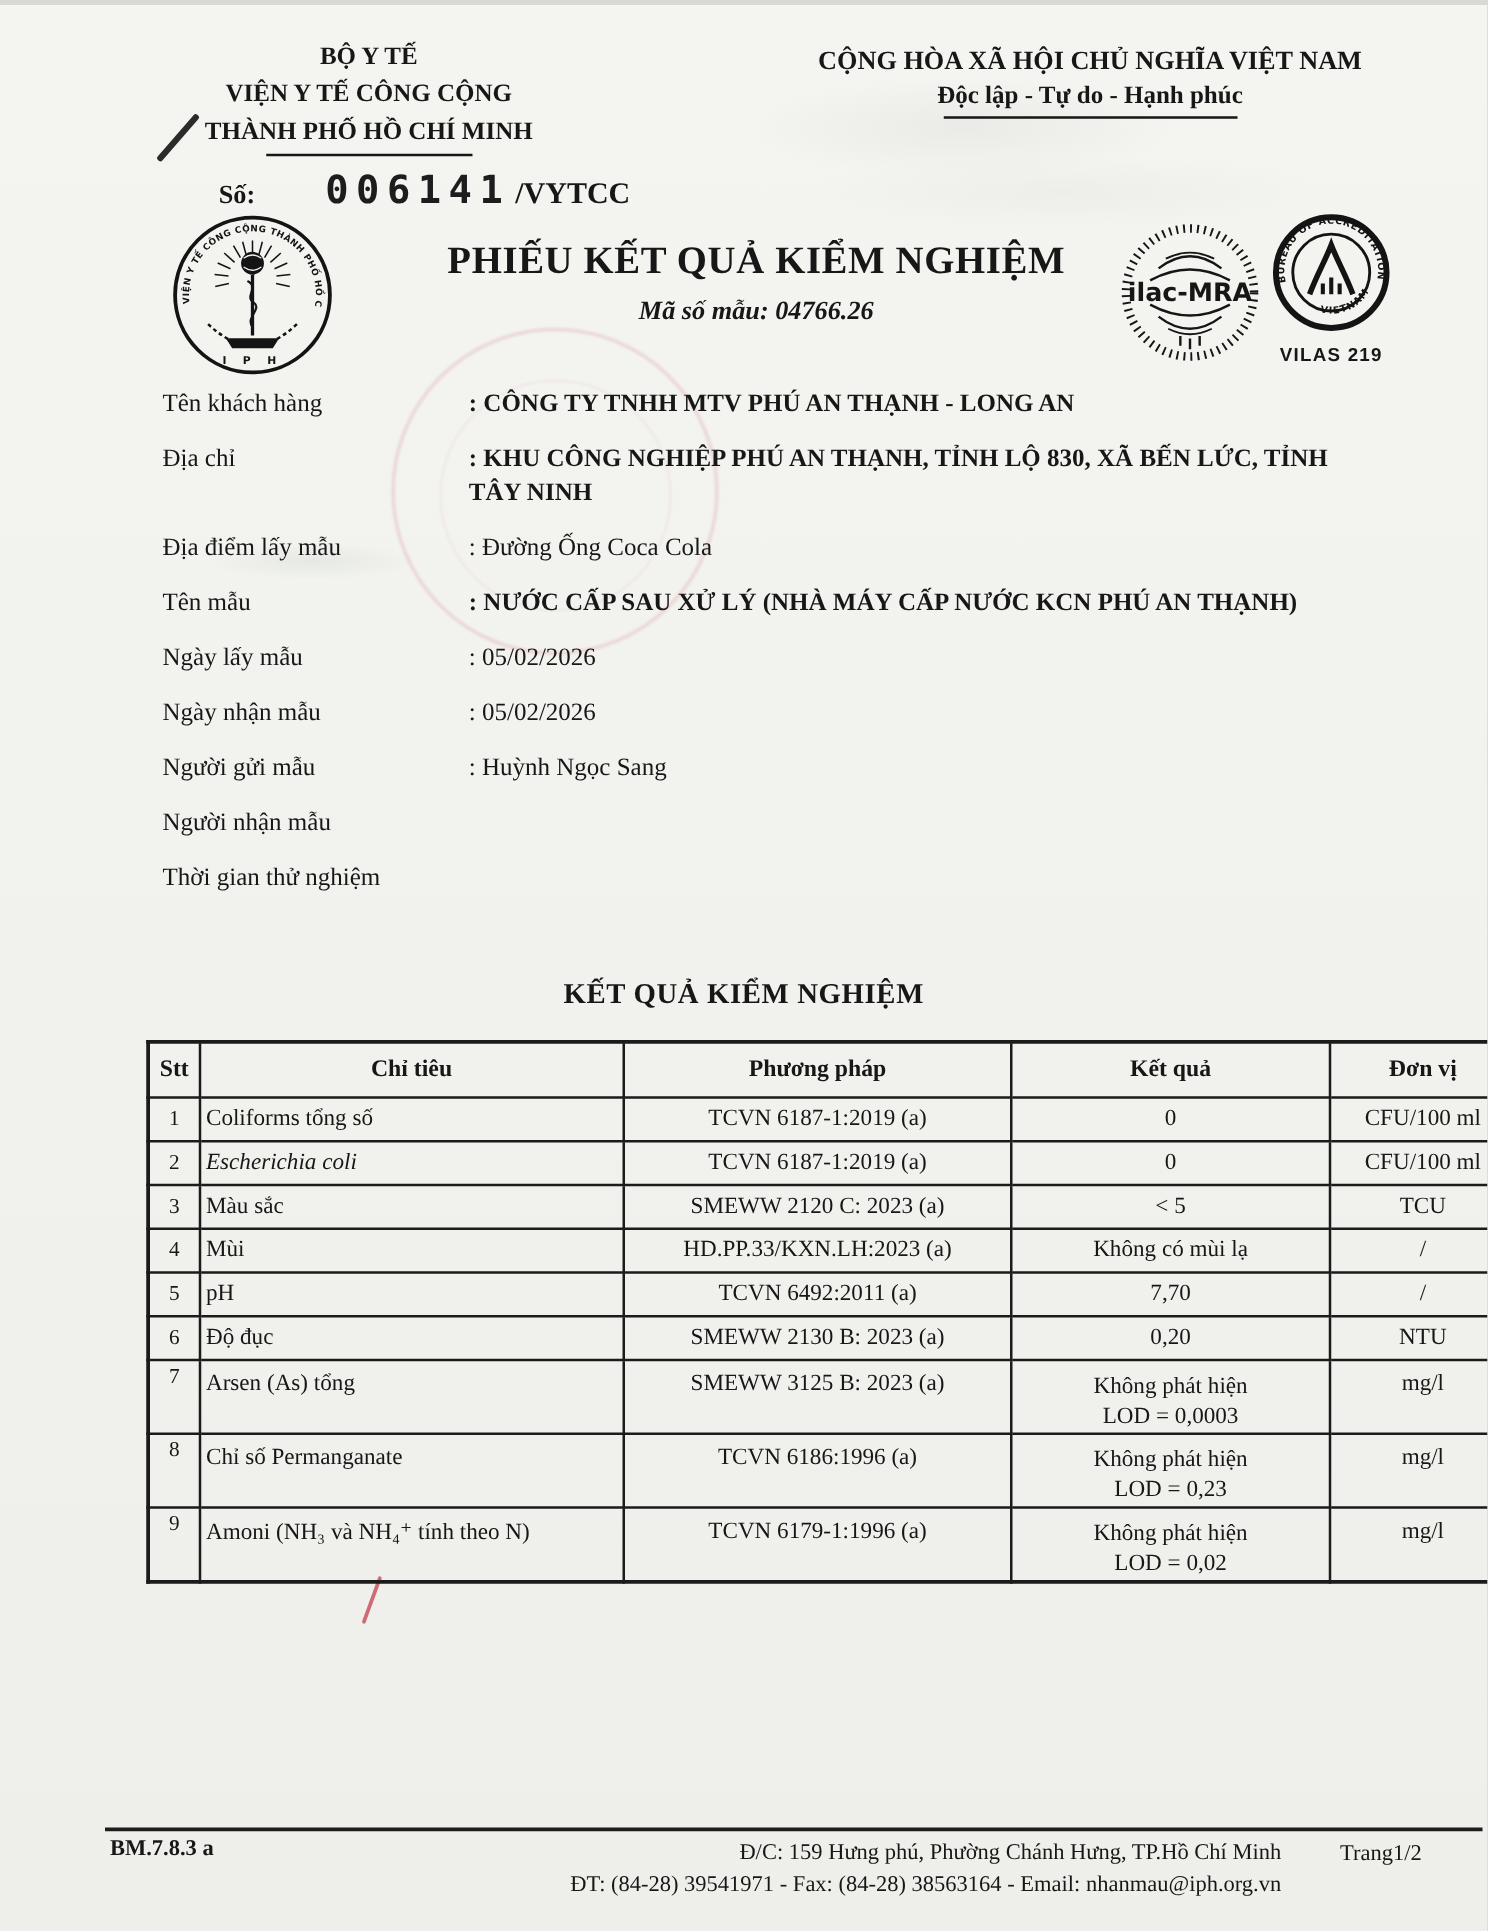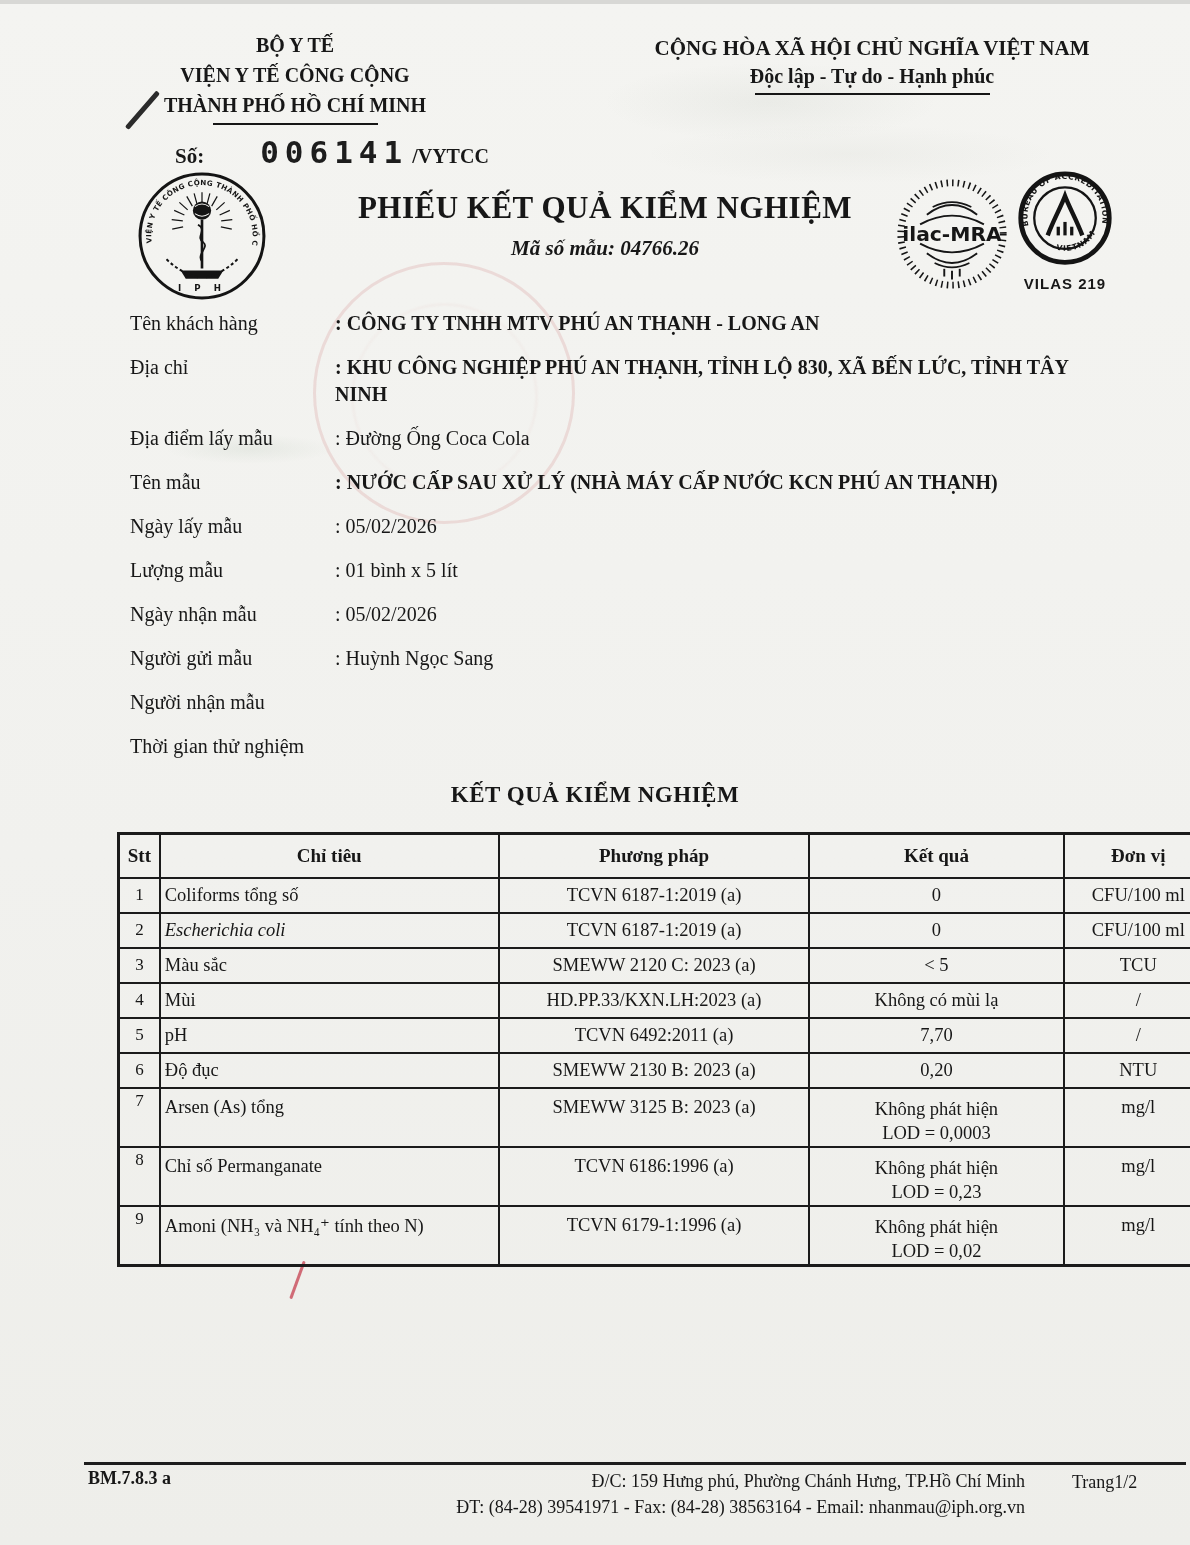--- a/index.html
+++ b/index.html
@@ -17,21 +17,21 @@
   .gov-left .u-bar { width:165px; border-bottom:2.5px solid #161616; margin:3px auto 0; }
   .gov-right { position:absolute; top:30px; left:632px; width:480px; text-align:center; }
   .gov-right .l1 { font-weight:bold; font-size:21px; line-height:28px; }
   .gov-right .l2 { font-weight:bold; font-size:20px; line-height:28px; }
   .gov-right .u-bar { width:235px; border-bottom:2.5px solid #161616; margin:3px auto 0; }
 
   .doc-no { position:absolute; top:130px; left:175px; white-space:nowrap; }
   .doc-no .lbl { font-weight:bold; font-size:21px; }
   .doc-no .num { font-family:"DejaVu Sans Mono","Liberation Mono",monospace;
                  font-size:31px; font-weight:600; letter-spacing:6px; margin-left:52px; color:#1d1d1d; }
-  .doc-no .sfx { font-weight:bold; font-size:20px; }
+  .doc-no .sfx { font-weight:bold; font-size:24px; }
 
   .pen-slash { position:absolute; top:82px; left:140px; width:4.5px; height:48px;
                background:#2b2b2b; transform:rotate(41deg); border-radius:2px; }
 
   
   .title-wrap { position:absolute; top:186px; left:280px; width:650px; text-align:center; }
   .title-wrap h1 { margin:0; font-size:31px; font-weight:bold; letter-spacing:0.5px; }
   .sample-code { margin-top:10px; font-size:21px; font-weight:bold; font-style:italic; }
 
   
@@ -51,21 +51,21 @@
          background:radial-gradient(ellipse at center, rgba(110,125,105,0.07), transparent 70%); }
   .sm2 { top:430px; left:165px; width:170px; height:30px;
          background:radial-gradient(ellipse at center, rgba(120,150,120,0.10), transparent 70%); }
   .sm3 { top:120px; left:640px; width:420px; height:60px;
          background:radial-gradient(ellipse at center, rgba(120,130,110,0.05), transparent 70%); }
   .red-mark { position:absolute; top:1256px; left:296px; width:3px; height:40px;
               background:rgba(190,35,55,0.65); transform:rotate(20deg); border-radius:2px; }
 
   
   .info { position:absolute; top:306px; left:130px; width:950px; font-size:20px; }
-  .info-row { display:flex; line-height:27px; margin-bottom:17px; }
+  .info-row { display:flex; line-height:27px; margin-bottom:17px;gap:40px; }
   .info-label { width:205px; flex:none; }
   .info-value { flex:1; }
   .bold { font-weight:bold; }
 
   
   .results-title { position:absolute; top:778px; left:0; width:100%; text-align:center;
                    font-size:23px; font-weight:bold; letter-spacing:0.5px; }
   .table-wrap { position:absolute; top:828px; left:117px; width:1098px; }
   table.results { border-collapse:collapse; width:100%; table-layout:fixed;
                   font-size:18.5px; border:3.5px solid #1b1b1b; }
@@ -214,24 +214,20 @@
     </div>
     <div class="info-row">
       <div class="info-label">Tên mẫu</div>
       <div class="info-value bold">: NƯỚC CẤP SAU XỬ LÝ (NHÀ MÁY CẤP NƯỚC KCN PHÚ AN THẠNH)</div>
     </div>
     <div class="info-row">
       <div class="info-label">Ngày lấy mẫu</div>
       <div class="info-value">: 05/02/2026</div>
     </div>
     <div class="info-row">
-      <div class="info-label">Lượng mẫu</div>
-      <div class="info-value">: 01 bình x 5 lít</div>
-    </div>
-    <div class="info-row">
       <div class="info-label">Ngày nhận mẫu</div>
       <div class="info-value">: 05/02/2026</div>
     </div>
     <div class="info-row">
       <div class="info-label">Người gửi mẫu</div>
       <div class="info-value">: Huỳnh Ngọc Sang</div>
     </div>
     <div class="info-row">
       <div class="info-label">Người nhận mẫu</div>
     </div>

